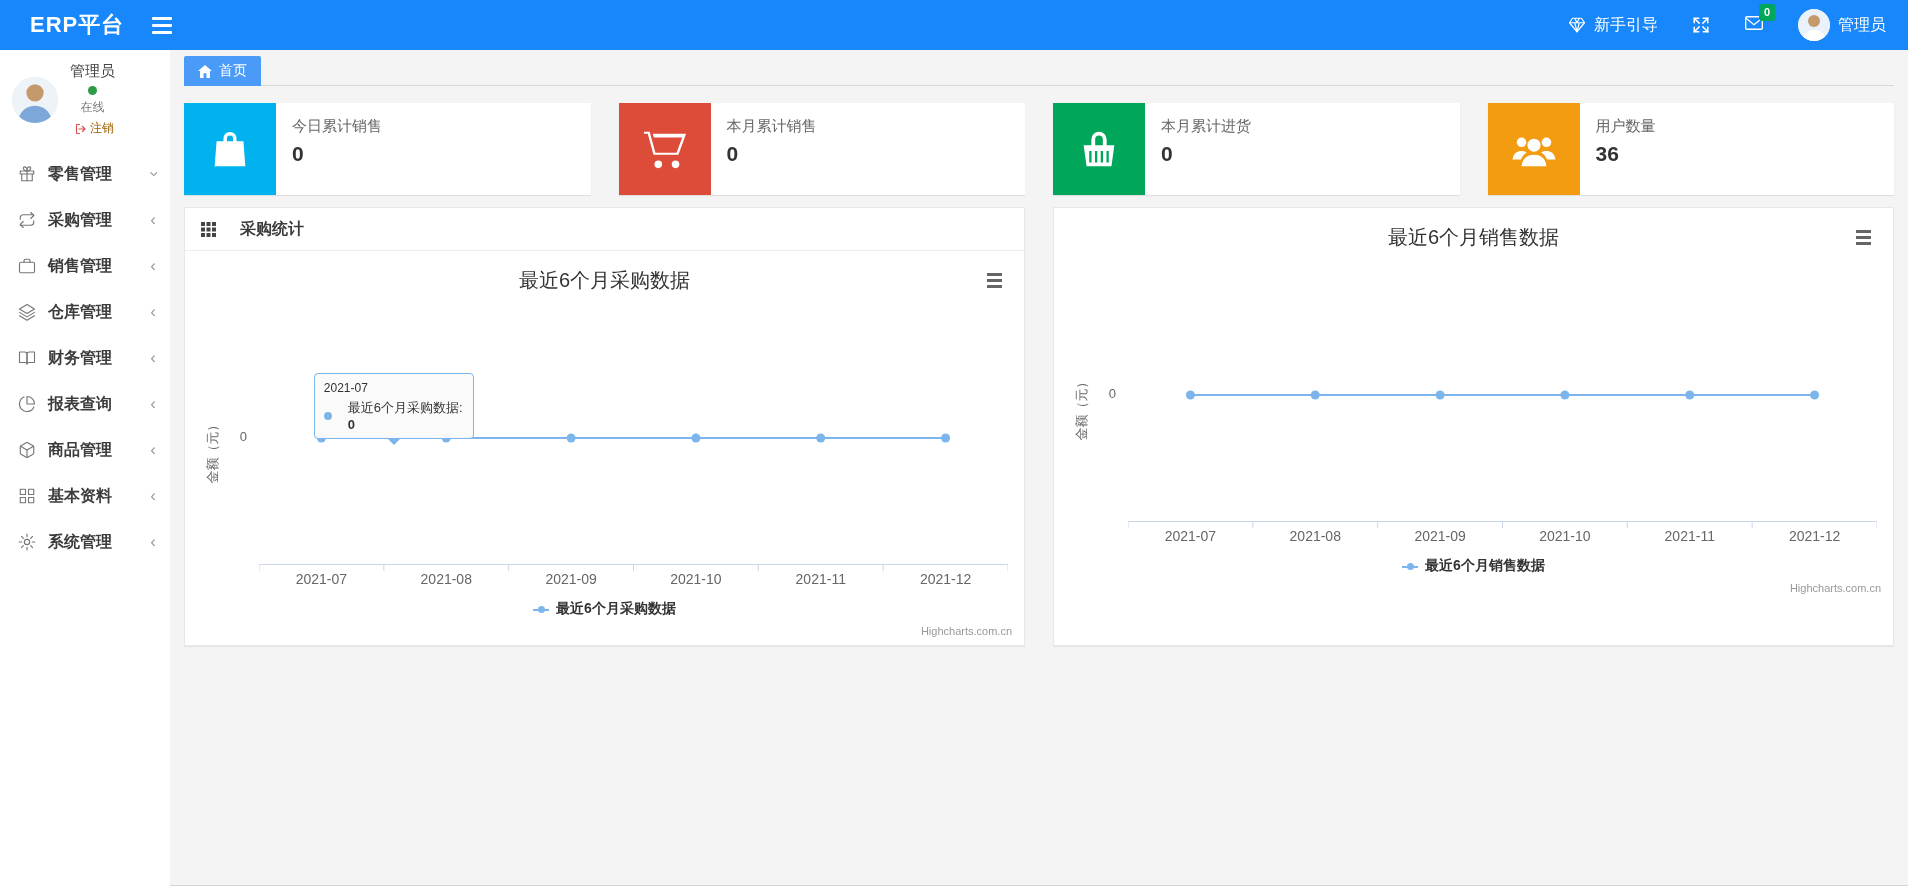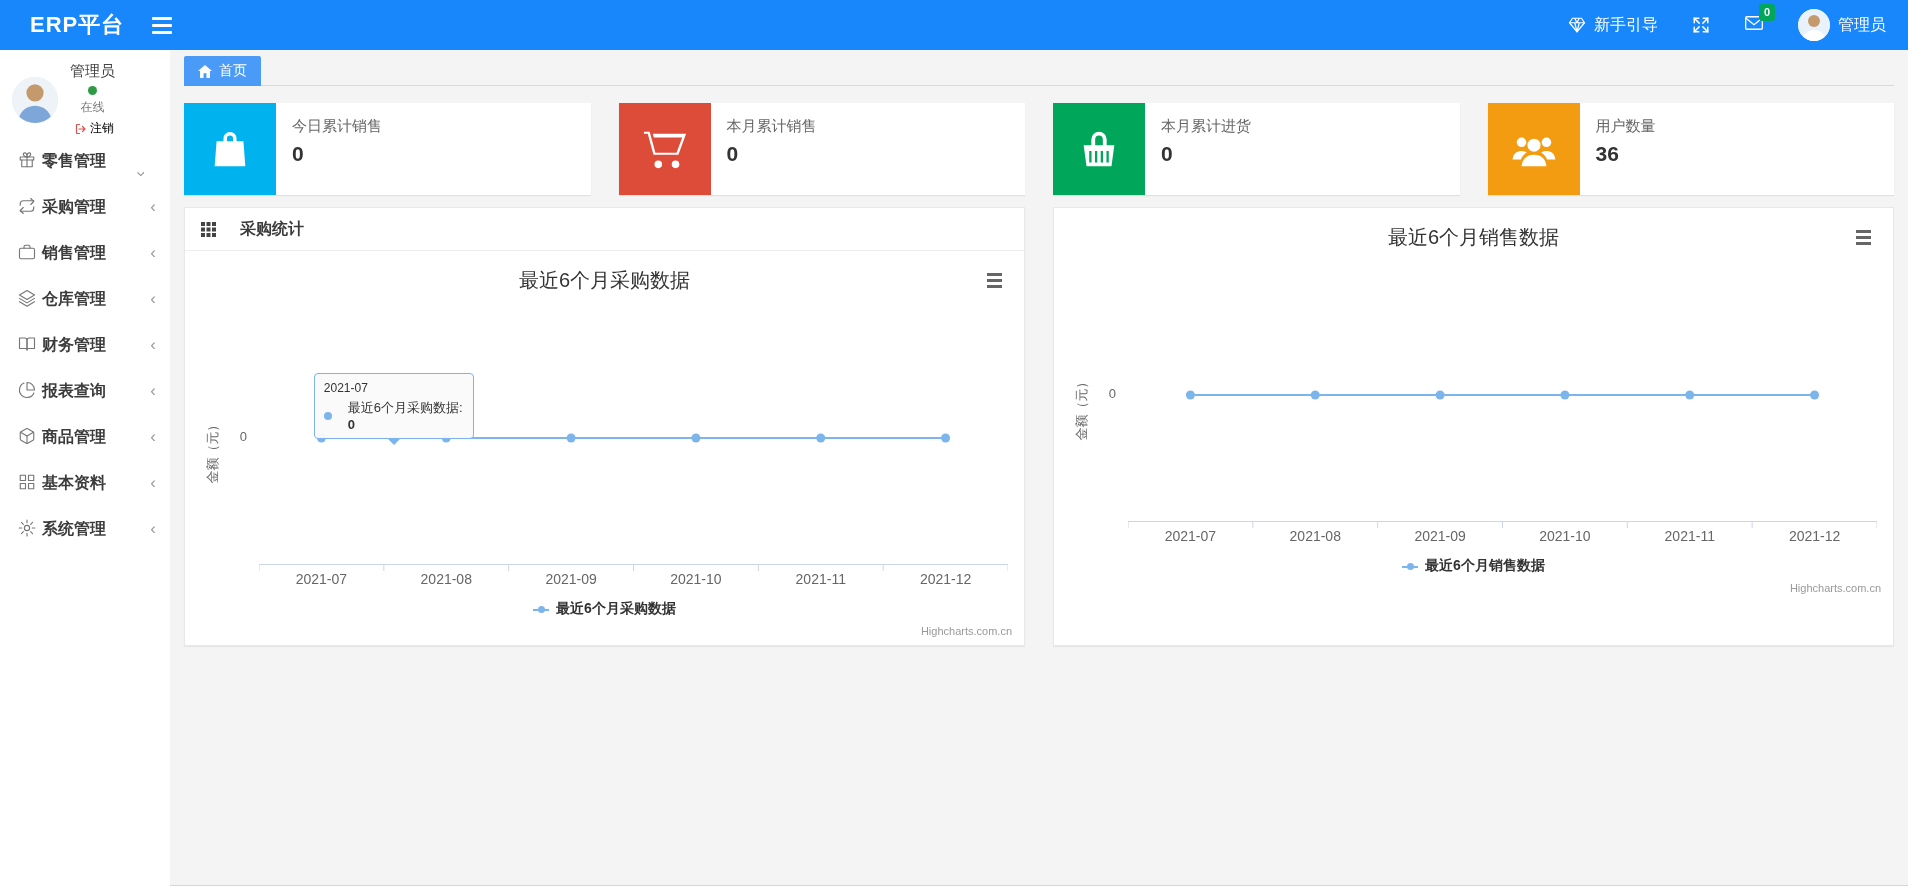--- a/index.html
+++ b/index.html
@@ -25,23 +25,23 @@
   .wrap { display:flex; height:839px; }
   .sidebar { width:170px; background:#fff; height:100%; flex:none; }
   .main { flex:1; position:relative; padding:0 14px; }
 
   
   .user-block { display:flex; align-items:center; gap:12px; padding:12px 10px 14px 12px; }
   .user-avatar { width:46px; height:46px; border-radius:50%; background:#dfeaf2; overflow:hidden; flex:none; }
   .user-name { font-size:15px; color:#444; margin-bottom:5px; }
   .user-status { font-size:12px; color:#777; display:flex; align-items:center; gap:4px;flex-direction:column; }
   .dot-online { width:9px; height:9px; border-radius:50%; background:#2e9a46; display:inline-block; }
-  .logout { color:#000000; display:flex; align-items:center; gap:3px; cursor:pointer; margin-left:4px; }
+  .logout { color:#a16207; display:flex; align-items:center; gap:3px; cursor:pointer; margin-left:4px; }
   .menu { list-style:none; }
-  .menu-item { height:46px; display:flex; gap:6px; padding:0 14px 0 18px;
+  .menu-item { height:46px; display:flex; align-items:center; gap:12px; padding:0 14px 0 18px;
     font-size:16px; font-weight:bold; color:#3c3c3c; cursor:pointer; }
   .menu-item .chev { margin-left:auto; color:#9a9a9a; font-size:17px; font-weight:normal; }
   .chev.down { display:inline-block; transform:rotate(-90deg); }
   .submenu { background:#fafafa; border-top:1px solid #eee; border-bottom:1px solid #eee; }
   .submenu-item { height:40px; display:flex; align-items:center; gap:10px; padding-left:28px;
     font-size:14px; color:#555; cursor:pointer; }
   .icon-svg { flex:none; display:inline-flex; }
 
   
   .tabbar { margin-top:6px; height:30px; border-bottom:1px solid #d9d9d9; }

